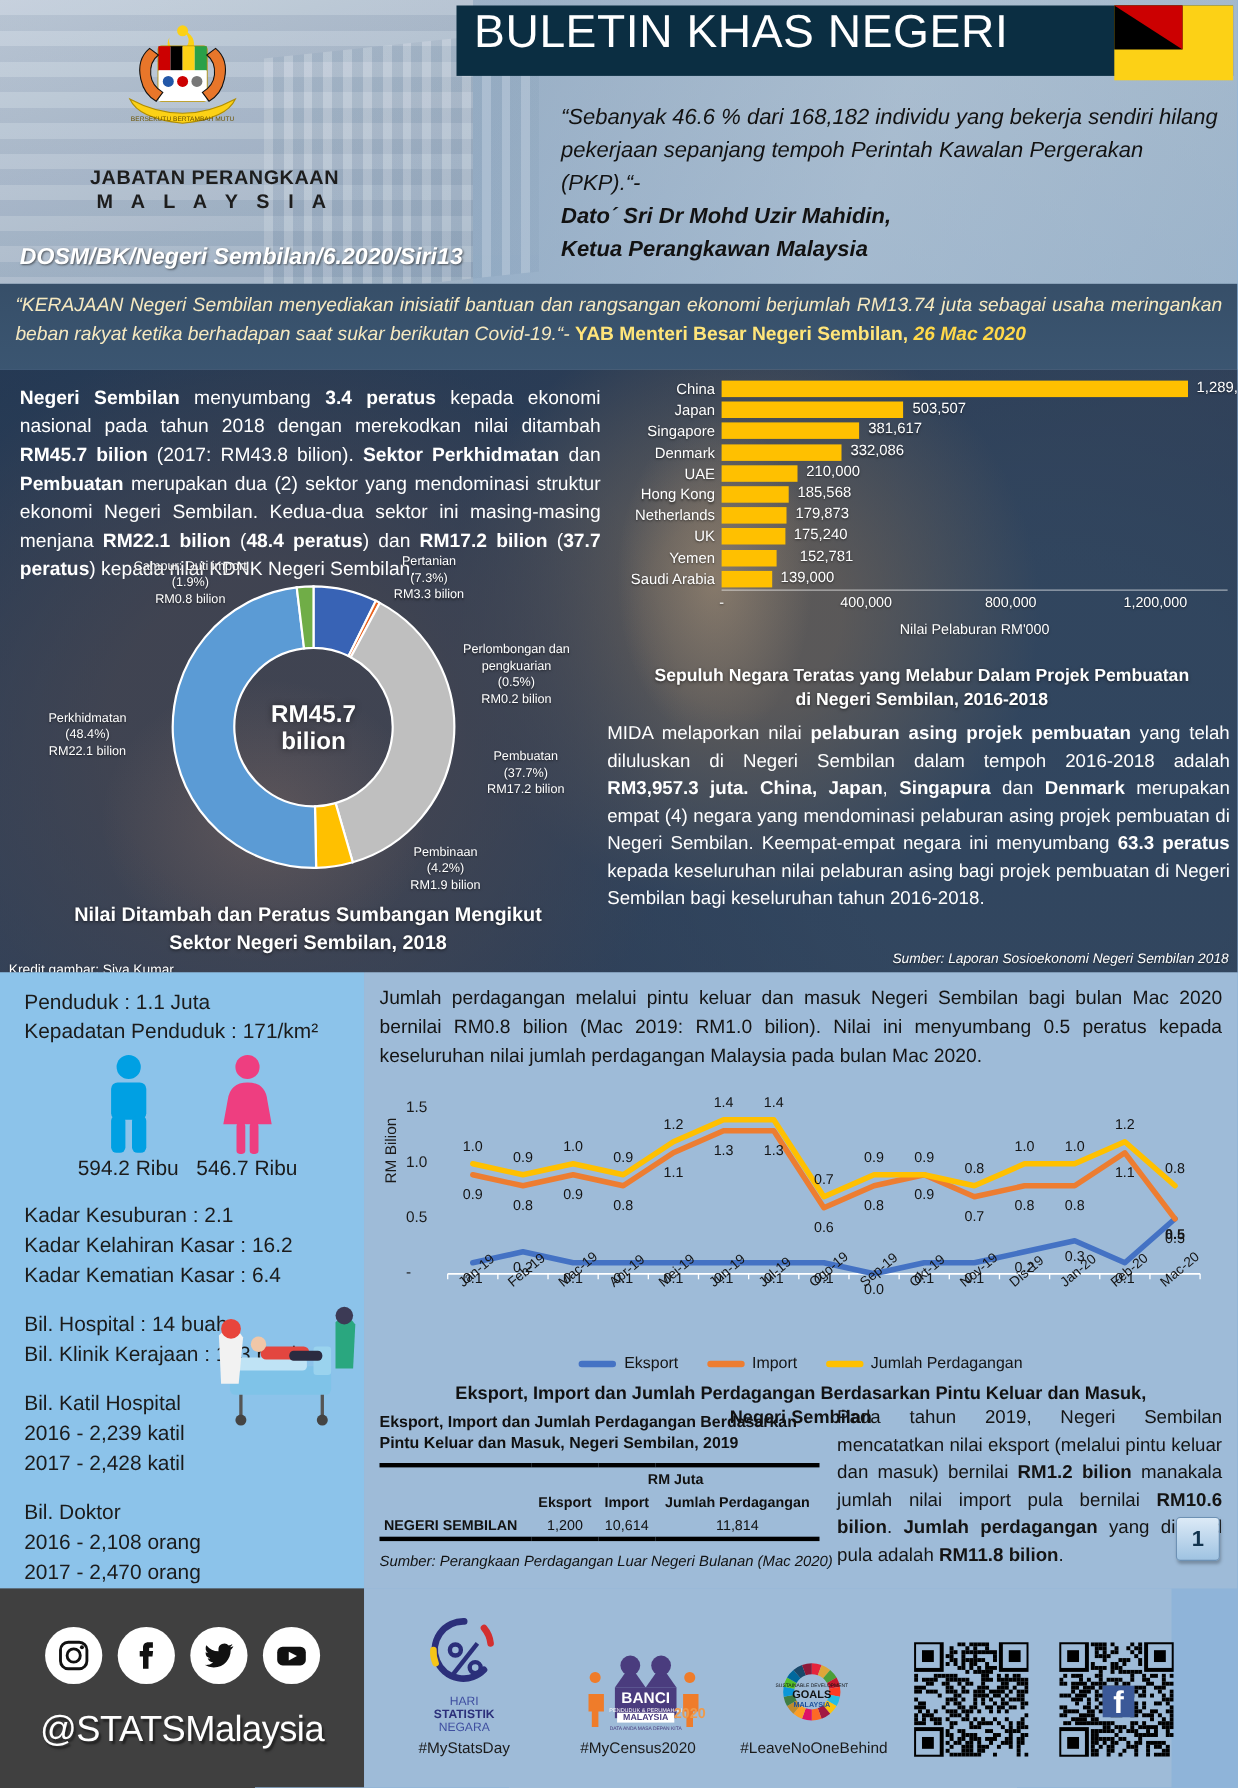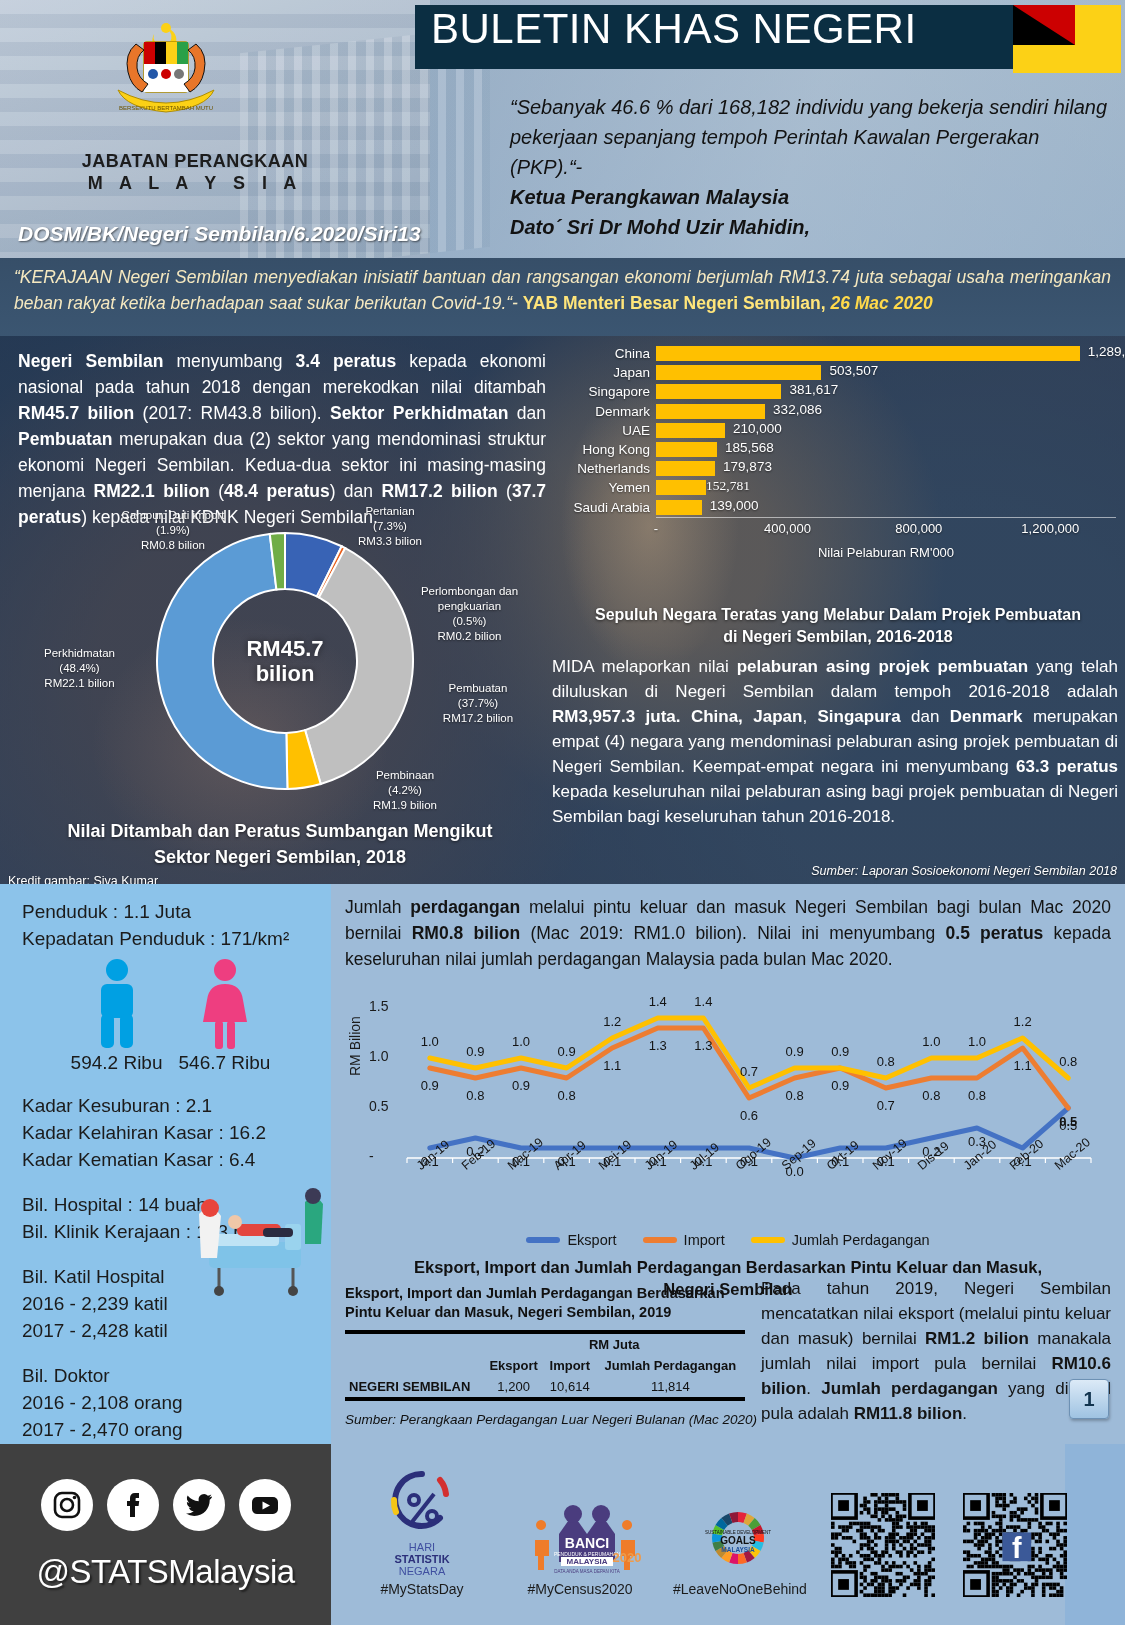--- a/index.html
+++ b/index.html
@@ -161,21 +161,21 @@
   .lsrc { position: absolute; left: 24px; bottom: 12px; font-size: 14px; font-weight: bold;
           font-style: italic; color: #111; }
   .bedimg { position: absolute; right: 6px; top: 300px; width: 140px; height: 120px; }
 
   
   .rpanel {
     position: absolute; left: 331px; top: 884px; width: 794px; height: 560px;
     background: #9ebbd8; padding: 10px 14px 0 14px;
   }
   .rtext { font-size: 17.5px; line-height: 26px; color: #141414; text-align: justify; }
-  .rtext b { font-weight: bold; }
+  .rtext b { font-weight: normal; }
 
   
   .lchart { position: relative; width: 766px; height: 250px; margin-top: 8px; }
   .ylab { position: absolute; left: 2px; top: 96px; transform: rotate(-90deg); transform-origin: left top;
           font-size: 14px; color: #1b1b1b; white-space: nowrap; }
   .ytick { position: absolute; left: 24px; font-size: 14px; color: #1b1b1b; }
   .legend { display: flex; justify-content: center; gap: 26px; align-items: center; margin-top: 2px; }
   .legend .it { display: flex; align-items: center; gap: 7px; font-size: 14.5px; color: #151515; }
   .legend .sw { width: 34px; height: 6px; border-radius: 3px; display: inline-block; }
   .cap-line { text-align: center; font-weight: bold; font-size: 16.5px; line-height: 22px;
@@ -257,22 +257,22 @@
     <div class="titlebar">
       <div class="t">BULETIN KHAS NEGERI</div>
       <div class="flag">
         <div class="blk"></div>
           <div class="red"></div>
       </div>
     </div>
 
     <div class="quote-top">
       <div>“Sebanyak 46.6 % dari 168,182 individu yang bekerja sendiri hilang pekerjaan sepanjang tempoh Perintah Kawalan Pergerakan (PKP).“-</div>
+      <div class="who">Dato´ Sri Dr Mohd Uzir Mahidin,</div>
       <div class="who">Ketua Perangkawan Malaysia</div>
-      <div class="who">Dato´ Sri Dr Mohd Uzir Mahidin,</div>
     </div>
   </div>
 
   <div class="band">
     <p>
       <span>“KERAJAAN Negeri Sembilan menyediakan inisiatif bantuan dan rangsangan ekonomi berjumlah RM13.74 juta sebagai usaha meringankan beban rakyat ketika berhadapan saat sukar berikutan Covid-19.“-</span>
       <b>YAB Menteri Besar Negeri Sembilan,</b>
       <span class="date">26 Mac 2020</span>
     </p>
   </div>
@@ -383,24 +383,31 @@
             </div>
           </div>
           <div class="bar-row">
             <div class="nm">Netherlands</div>
             <div class="bwrap">
               <div class="bar" style="width: 59.1011px; background: rgb(255, 192, 0);"></div>
               <div class="val" style="left: 67.1011px;">179,873</div>
             </div>
           </div>
           <div class="bar-row">
+            <div class="nm">UK</div>
+            <div class="bwrap">
+              <div class="bar" style="width: 57.5789px; background: rgb(255, 192, 0);"></div>
+              <div class="val" style="left: 65.5789px;">175,240</div>
+            </div>
+          </div>
+          <div class="bar-row">
             <div class="nm">Yemen</div>
             <div class="bwrap">
               <div class="bar" style="width: 50.1995px; background: rgb(255, 192, 0);"></div>
-              <div class="val" style="left: 50px; font-family: Liberation Serif, serif;">152,781</div>
+              <div class="val" style="left: 71px;">152,781</div>
             </div>
           </div>
           <div class="bar-row">
             <div class="nm">Saudi Arabia</div>
             <div class="bwrap">
               <div class="bar" style="width: 45.6714px; background: rgb(255, 192, 0);"></div>
               <div class="val" style="left: 53.6714px;">139,000</div>
             </div>
           </div>
         </div>

